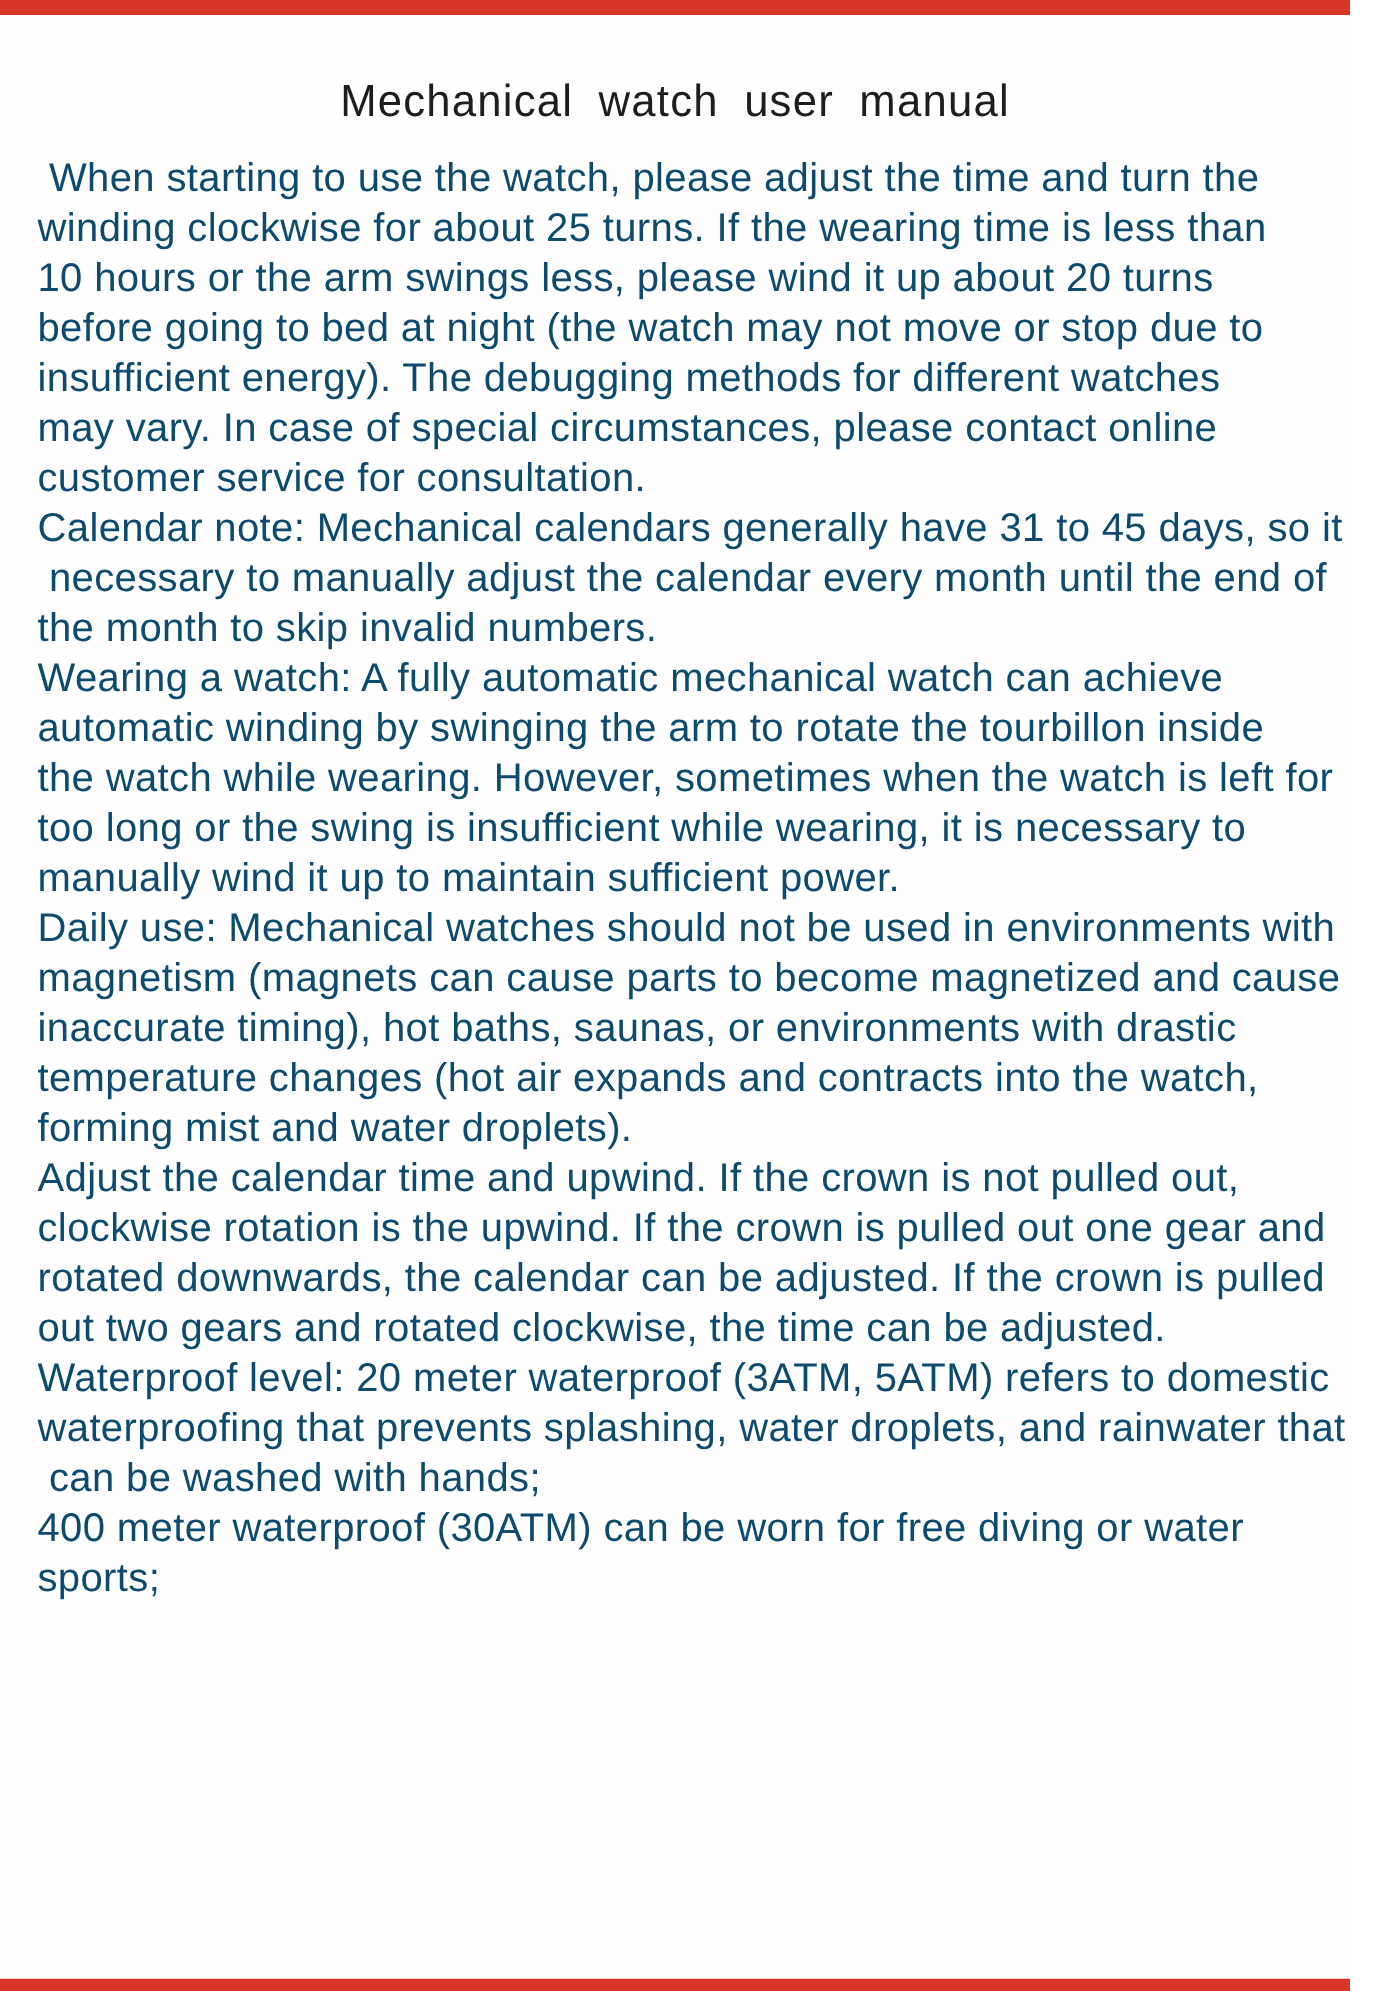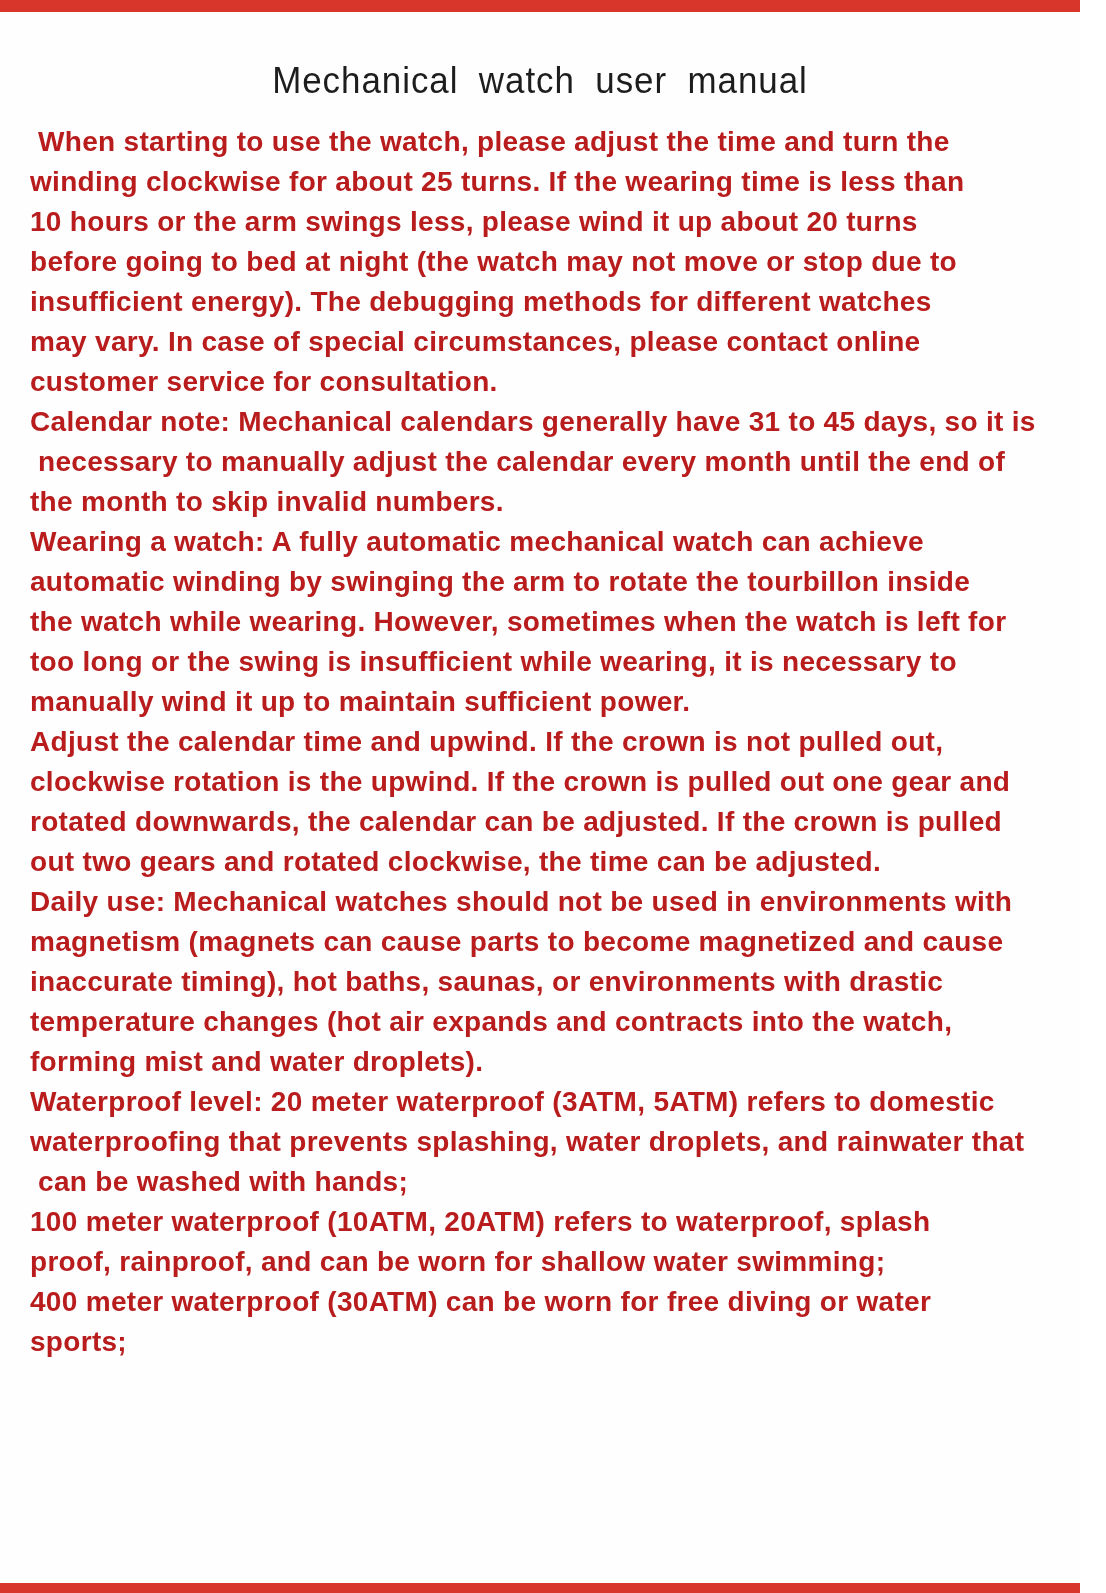--- a/index.html
+++ b/index.html
@@ -36,26 +36,25 @@
     word-spacing: 10px;
     color: #1d1d1d;
     transform: scaleX(0.97);
     transform-origin: center;
   }
   .body-text {
     position: absolute;
     top: 122px;
     left: 30px;
     width: 1070px;
-    color: #b91c1c;
-    font-size: 28px;
+    color: #0c4a6e;
+    font-size: 32px;
     letter-spacing: 0.3px;
     line-height: 40px;
     overflow: hidden;
-    font-weight: bold;
   }
   .para {
     margin: 0;
     white-space: pre;
   }
 </style>
 </head>
 <body>
 
 <div class="page">
@@ -72,32 +71,30 @@
 may vary. In case of special circumstances, please contact online
 customer service for consultation.</p>
     <p class="para">Calendar note: Mechanical calendars generally have 31 to 45 days, so it is
  necessary to manually adjust the calendar every month until the end of
 the month to skip invalid numbers.</p>
     <p class="para">Wearing a watch: A fully automatic mechanical watch can achieve
 automatic winding by swinging the arm to rotate the tourbillon inside
 the watch while wearing. However, sometimes when the watch is left for
 too long or the swing is insufficient while wearing, it is necessary to
 manually wind it up to maintain sufficient power.</p>
-    <p class="para">Adjust the calendar time and upwind. If the crown is not pulled out,
-clockwise rotation is the upwind. If the crown is pulled out one gear and
-rotated downwards, the calendar can be adjusted. If the crown is pulled
-out two gears and rotated clockwise, the time can be adjusted.</p>
     <p class="para">Daily use: Mechanical watches should not be used in environments with
 magnetism (magnets can cause parts to become magnetized and cause
 inaccurate timing), hot baths, saunas, or environments with drastic
 temperature changes (hot air expands and contracts into the watch,
 forming mist and water droplets).</p>
+    <p class="para">Adjust the calendar time and upwind. If the crown is not pulled out,
+clockwise rotation is the upwind. If the crown is pulled out one gear and
+rotated downwards, the calendar can be adjusted. If the crown is pulled
+out two gears and rotated clockwise, the time can be adjusted.</p>
     <p class="para">Waterproof level: 20 meter waterproof (3ATM, 5ATM) refers to domestic
 waterproofing that prevents splashing, water droplets, and rainwater that
  can be washed with hands;</p>
-    <p class="para">100 meter waterproof (10ATM, 20ATM) refers to waterproof, splash
-proof, rainproof, and can be worn for shallow water swimming;</p>
     <p class="para">400 meter waterproof (30ATM) can be worn for free diving or water
 sports;</p>
   </div>
 
   <div class="red-bar bottom" style="background: rgb(216, 53, 43);"></div>
 </div>
 
 </body></html>

